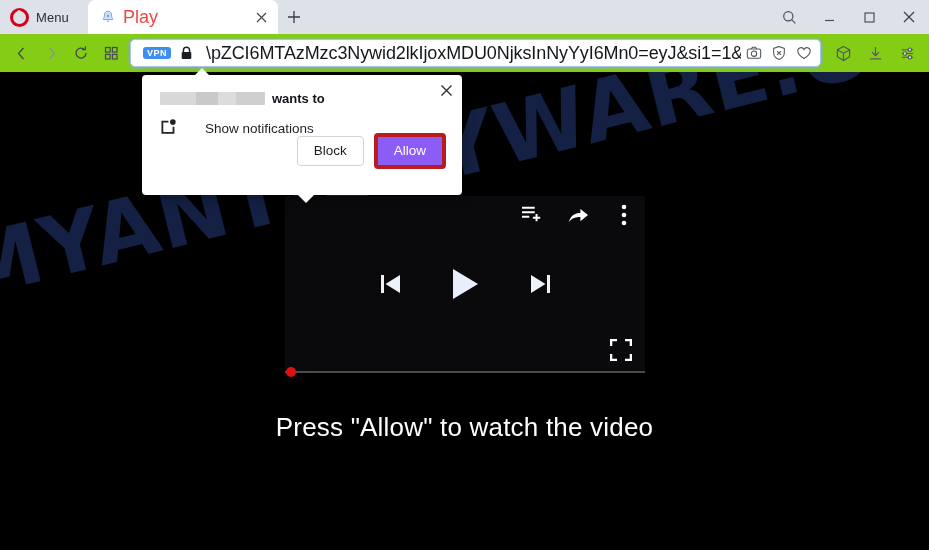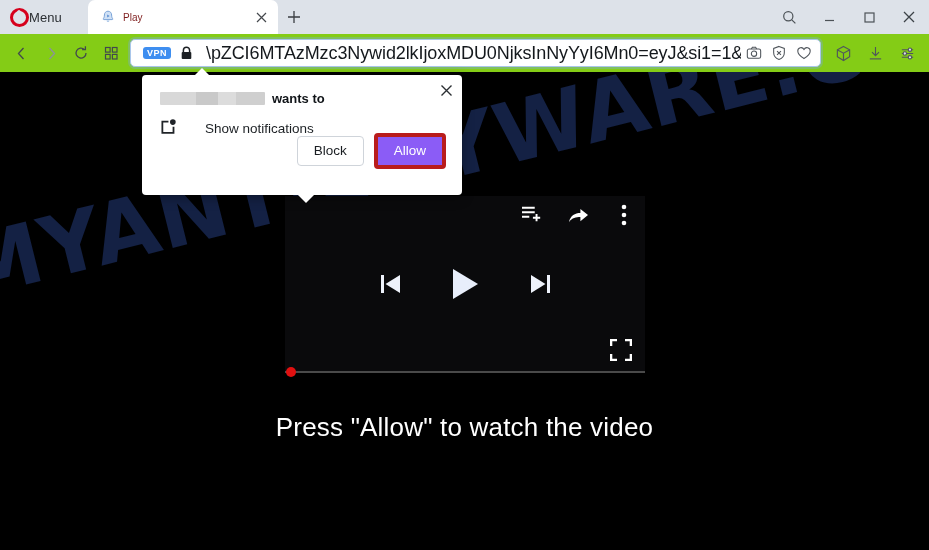--- a/index.html
+++ b/index.html
@@ -26,21 +26,21 @@
   }
   .titlebar {
     position: relative;
     height: 34px;
     background: #dde2e9;
   }
   .opera-menu {
     position: absolute; left: 6px; top: 3px;
     height: 28px;
     display: flex; align-items: center;
-    gap: 0;
+    gap: 7px;
     padding: 0 8px 0 4px;
     border-radius: 4px;
     cursor: default;
   }
   .opera-logo {
     width: 19px; height: 19px;
     border-radius: 50%;
     border: 3.5px solid #d6001c;
     background: #dde2e9;
     position: relative;
@@ -66,21 +66,21 @@
     display: flex; align-items: center;
     padding: 0 6px 0 12px;
   }
   .tab-favicon {
     width: 16px; height: 16px;
     flex: 0 0 16px;
     position: relative;
     margin-right: 7px;
   }
   .tab-title {
-    font-size: 10px; color: #7f1d1d;
+    font-size: 18px; color: #ef4444;
     white-space: nowrap; overflow: hidden;
     text-overflow: ellipsis;
     flex: 1 1 auto;
   }
   .tab-close {
     width: 22px; height: 22px;
     display: flex; align-items: center; justify-content: center;
     flex: 0 0 22px;
     border-radius: 4px;
   }

